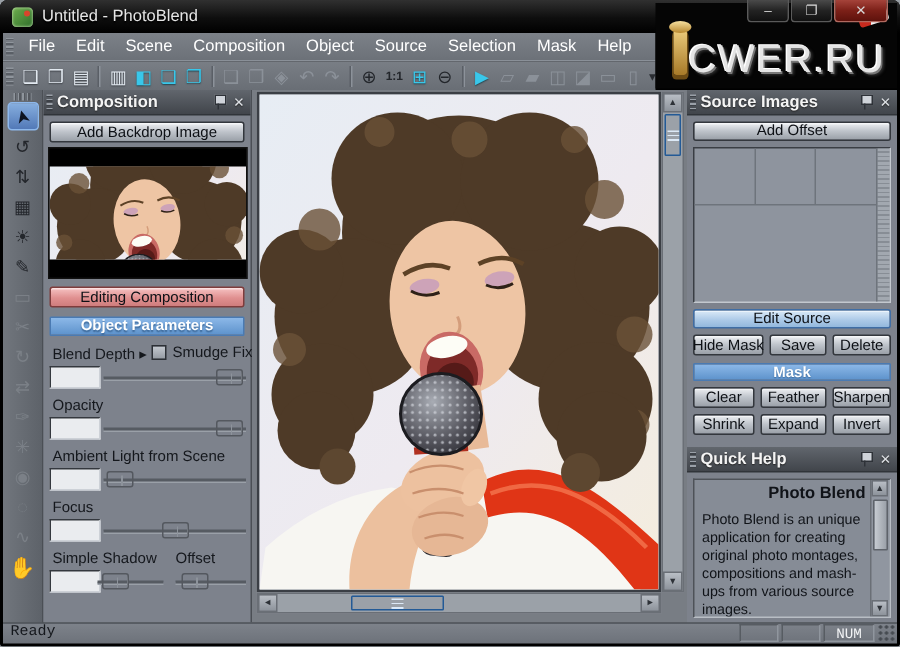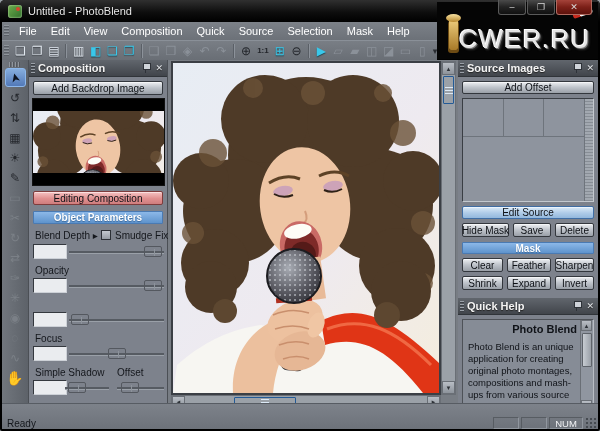--- a/index.html
+++ b/index.html
@@ -88,21 +88,21 @@
   .ruler{position:absolute;right:0;top:0;bottom:0;width:9px;border-left:1px solid #6e747c;background:repeating-linear-gradient(#a2a8b0 0 2px,#878d95 2px 3px);}
 
   
   .helpbody{position:absolute;left:4px;top:21px;right:4px;bottom:3px;background:#868c96;border:1px solid #4e5258;border-right-color:#b8bdc4;border-bottom-color:#b8bdc4;color:#101318;overflow:hidden;}
   .helptext{position:absolute;left:5px;top:3px;right:16px;font-size:9.5px;line-height:12px;}
   .helphead{font-weight:bold;font-size:11px;text-align:right;margin-bottom:6px;}
   .helpscroll{position:absolute;right:0;top:0;bottom:0;width:13px;background:#9096a0;border-left:1px solid #6a6f76;}
   .hs-thumb{position:absolute;left:1px;top:13px;width:10px;height:34px;background:linear-gradient(90deg,#c7ccd2,#9aa0a8);border:1px solid #5e636a;border-radius:1px;}
 
   
-  .statusbar{position:absolute;left:2px;bottom:2px;width:596px;height:26px;background:linear-gradient(#7d828a,#6d727a);border-top:1px solid #575c63;display:flex;align-items:flex-end;font-size:10px;color:#14171c;}
+  .statusbar{position:absolute;left:2px;bottom:2px;width:596px;height:14px;background:linear-gradient(#7d828a,#6d727a);border-top:1px solid #575c63;display:flex;align-items:flex-start;font-size:10px;color:#14171c;font-family:Liberation Mono, monospace;}
   .sready{padding-left:5px;flex:1;}
   .scell{height:12px;margin-right:2px;border:1px solid;border-color:#575c62 #90969e #90969e #575c62;}
   .scell.num{width:34px;color:#f2f3f5;display:flex;align-items:center;justify-content:center;font-size:9.5px;}
   .sgrip{width:12px;height:12px;margin-right:1px;background:radial-gradient(circle at 2px 2px,#454a50 1px,transparent 1.2px);background-size:4px 4px;}
 </style>
 </head>
 <body>
 
 <svg width="0" height="0" style="position:absolute" aria-hidden="true">
   <defs>
@@ -199,23 +199,23 @@
   <div class="wbtns">
     <div class="wbtn">–</div>
     <div class="wbtn">❐</div>
     <div class="wbtn close">✕</div>
   </div>
 
   <div class="menubar">
     <div class="grip-v"></div>
     <span class="mitem">File</span>
     <span class="mitem">Edit</span>
-    <span class="mitem">View</span>
+    <span class="mitem">Scene</span>
     <span class="mitem">Composition</span>
-    <span class="mitem">Quick</span>
+    <span class="mitem">Object</span>
     <span class="mitem">Source</span>
     <span class="mitem">Selection</span>
     <span class="mitem">Mask</span>
     <span class="mitem">Help</span>
   </div>
 
   <div class="toolbar">
     <div class="grip-v"></div>
     <span class="tbi ic-light">❑</span>
     <span class="tbi ic-light">❒</span>
@@ -302,20 +302,21 @@
       <div class="slider" style="left:40px;top:185px;width:95px;">
           <div class="sthumb" style="left:75px;"></div>
         </div>
 
       <div class="lbl" style="left:6px;top:205px;">Opacity</div>
       <input class="numbox" style="left: 4px; top: 218px;" value="100">
       <div class="slider" style="left:40px;top:219px;width:95px;">
           <div class="sthumb" style="left:75px;"></div>
         </div>
 
+      <div class="lbl" style="left:6px;top:239px;">Ambient Light from Scene</div>
       <input class="numbox" style="left: 4px; top: 252px;" value="0">
       <div class="slider" style="left:40px;top:253px;width:95px;">
           <div class="sthumb" style="left:2px;"></div>
         </div>
 
       <div class="lbl" style="left:6px;top:273px;">Focus</div>
       <input class="numbox" style="left: 4px; top: 286px;" value="0">
       <div class="slider" style="left:40px;top:287px;width:95px;">
           <div class="sthumb" style="left:39px;"></div>
         </div>

